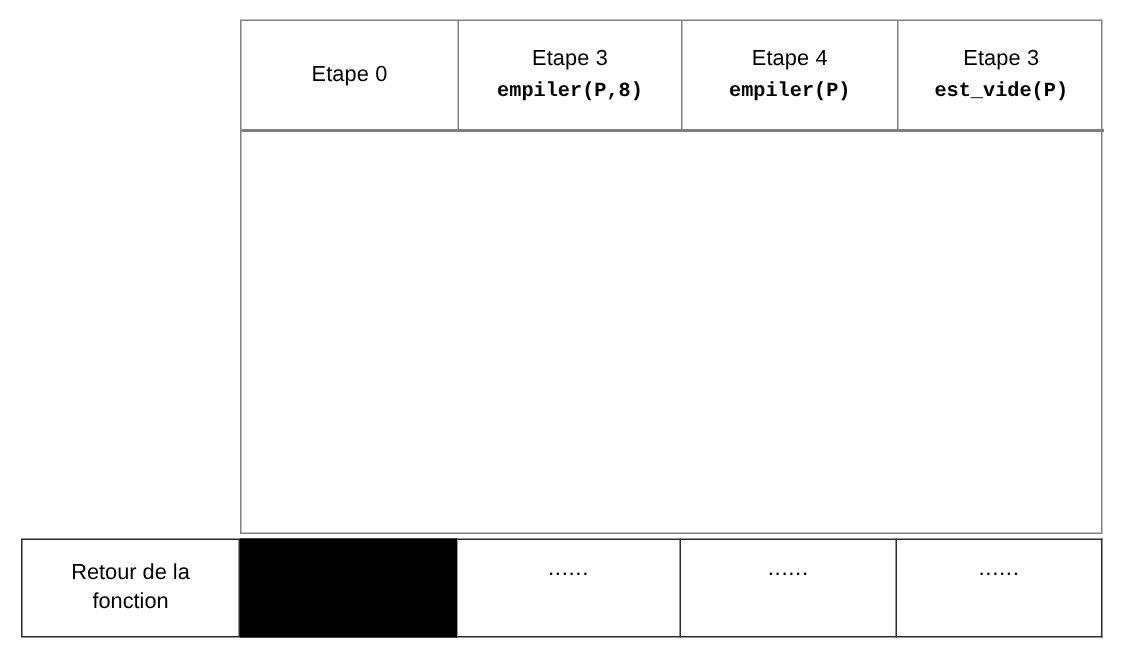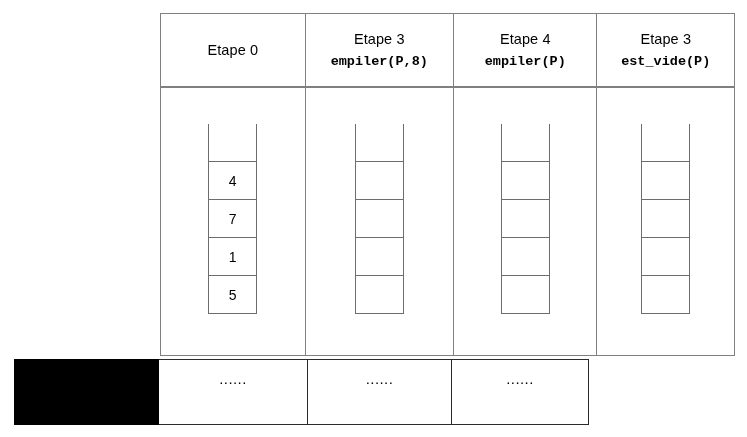--- a/index.html
+++ b/index.html
@@ -28,21 +28,21 @@
   
   .table {
     position: absolute;
     left: 160px;
     top: 13px;
     width: 575px;
     height: 343px;
     box-sizing: border-box;
     border: 1.5px solid #808080;
     display: flex;
-    flex-direction: column;
+    flex-direction: row;
   }
 
   .header-row {
     display: flex;
     height: 74px;
     box-sizing: border-box;
     border-bottom: 2px solid #7f7f7f;
   }
 
   .body-row {
@@ -262,20 +262,26 @@
               <div class="stack-cell"></div>
               <div class="stack-cell last"></div>
             </div>
         </div>
       </div>
     </div>
   </div>
 
   <div class="return-row">
 
+    <div class="return-label-cell">
+      <div class="return-label-text">
+        <span>Retour de la</span><br>
+        <span>fonction</span>
+      </div>
+    </div>
 
     <div class="return-cell black r0">
       <span class="dots"></span>
     </div>
 
     <div class="return-cell r1">
       <span class="dots">......</span>
     </div>
 
     <div class="return-cell r2">

